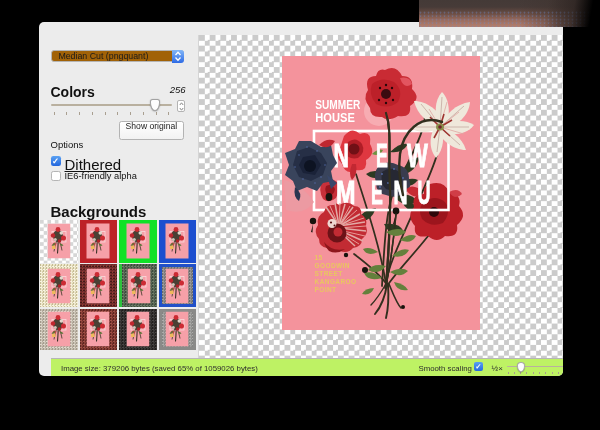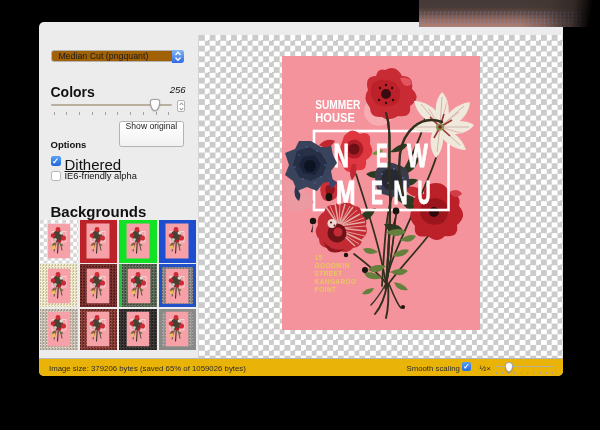--- a/index.html
+++ b/index.html
@@ -21,21 +21,21 @@
      vertical-align:-1.5px;margin-right:4px;border-radius:1px;position:relative;}
   #doc-ic:after{content:"";position:absolute;right:-0.5px;top:-0.5px;border-style:solid;
      border-width:0 3px 3px 0;border-color:#d2d2d2 #d2d2d2 #b5b5b5 #fff;}
   
   #main{position:absolute;left:160px;top:13px;right:0;bottom:18px;
      background:
       conic-gradient(#fff 90deg,#cbcbcb 90deg 180deg,#fff 180deg 270deg,#cbcbcb 270deg);
      background-size:10.7px 10.7px;}
   #sidebarline{position:absolute;left:159.5px;top:13px;bottom:18px;width:1px;background:#d5d5d5;}
   
-  #status{position:absolute;left:0;bottom:0;width:100%;height:18px;background:#eab308;
+  #status{position:absolute;left:12px;bottom:0;width:100%;height:18px;background:#bef264;
      border-top:1px solid #b6b6b6;font-size:7.8px;color:#2d2d2d;}
   #sizetext{position:absolute;left:10.5px;top:5px;}
   #smoothtext{position:absolute;left:368px;top:5px;}
   #smoothchk{position:absolute;left:423.5px;top:3.8px;width:9px;height:9px;border-radius:2px;
      background:linear-gradient(#59a1f2,#2468e0);color:#fff;font-size:7.5px;line-height:9px;
      text-align:center;font-weight:bold;}
   #halftext{position:absolute;left:441px;top:5px;font-size:8px;}
   #zslider{position:absolute;left:456px;top:43.5%;width:59px;height:1.5px;background:#b9b09f;border-radius:1px;}
   #zticks{position:absolute;left:457px;top:13.2px;width:58px;height:2.5px;}
   #zknob{position:absolute;left:466.5px;top:3.5px;width:8px;height:9.5px;background:#fdfdfd;
@@ -51,23 +51,23 @@
   #val-256{left:110px;top:62.8px;width:37px;text-align:right;font-size:9.5px;color:#111;font-style:italic;}
   #cslider-track{left:12px;top:82.7px;width:121px;height:1.6px;background:#b9b09f;border-radius:1px;}
   #cticks{left:15px;top:90px;width:116px;height:3px;}
   .tickrow{display:flex;justify-content:space-between;}
   .tickrow i{width:1px;height:100%;background:#a99f90;}
   #cknob{left:111px;top:77.5px;width:10px;height:11.5px;background:#fdfdfd;
      border:0.5px solid #a2a2a2;border-radius:2.5px 2.5px 50% 50%/2.5px 2.5px 75% 75%;
      box-shadow:0 0.5px 1.5px rgba(0,0,0,.35);}
   #cstep{left:138.6px;top:78.7px;width:7.6px;height:12px;background:#fff;border:0.6px solid #b3b3b3;
      border-radius:2px;}
-  #btn-show{left:80px;top:99.8px;width:65.8px;height:26px;background:linear-gradient(#fff,#f2f2f2);
+  #btn-show{left:80px;top:99.8px;width:65.8px;height:19px;background:linear-gradient(#fff,#f2f2f2);
      border:0.6px solid #b3b3b3;border-radius:2.5px;font-size:8.6px;line-height:9px;text-align:center;color:#222;}
-  #lbl-options{left:12px;top:117.6px;font-size:9.5px;font-weight:bold;color:#111;}
+  #lbl-options{left:12px;top:117.6px;font-size:9.5px;font-weight:normal;color:#111;}
   .cb{width:10px;height:10px;border-radius:2.3px;}
   #cb-dith{left:12px;top:134px;background:linear-gradient(#5ba2f3,#2165dd);color:#fff;
      font-size:8.5px;line-height:10px;text-align:center;font-weight:bold;}
   #lbl-dith{left:26px;top:134.5px;font-size:15px;color:#111;text-decoration:underline;}
   #cb-ie6{left:12px;top:149.3px;background:#fff;border:0.6px solid #b5b5b5;}
   #lbl-ie6{left:26px;top:149.8px;font-size:9.3px;color:#111;}
   #lbl-bg{left:12px;top:181.5px;font-size:15px;font-weight:bold;color:#111;}
   
   .cell{position:absolute;width:37.5px;}
   .r1{top:198px;height:43px;}

